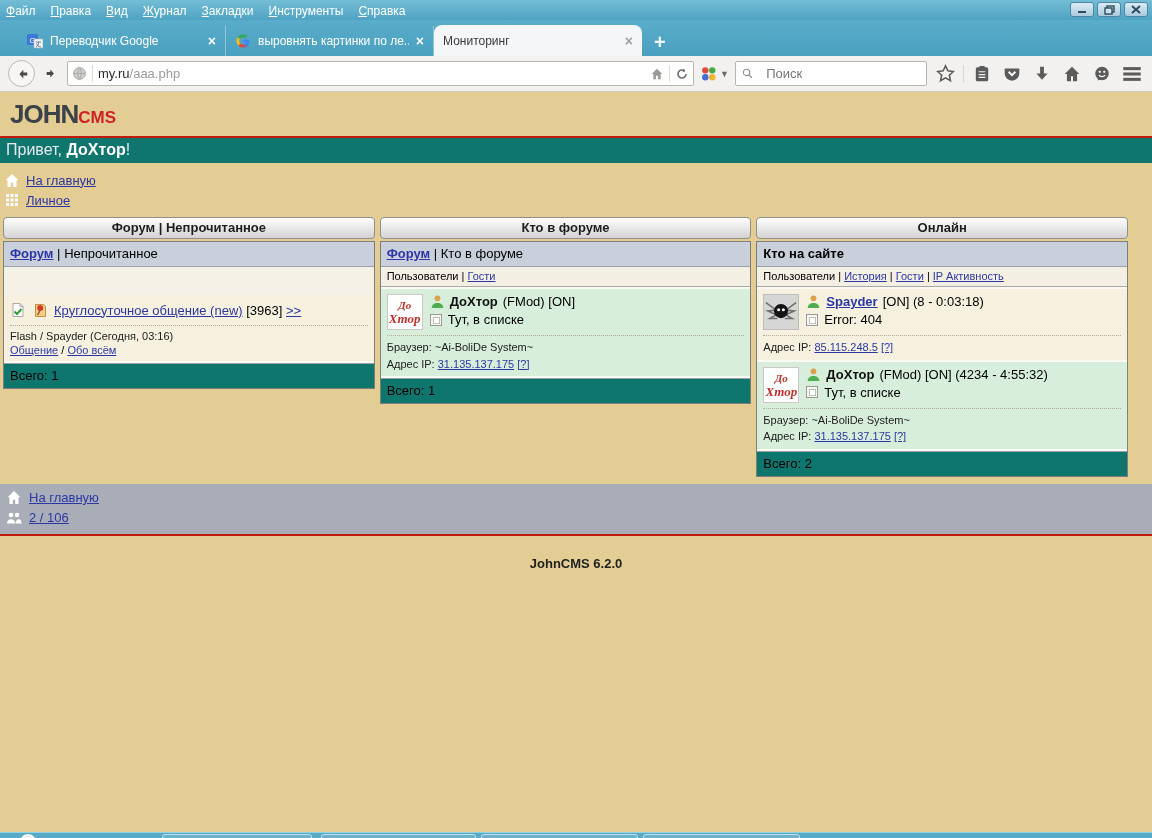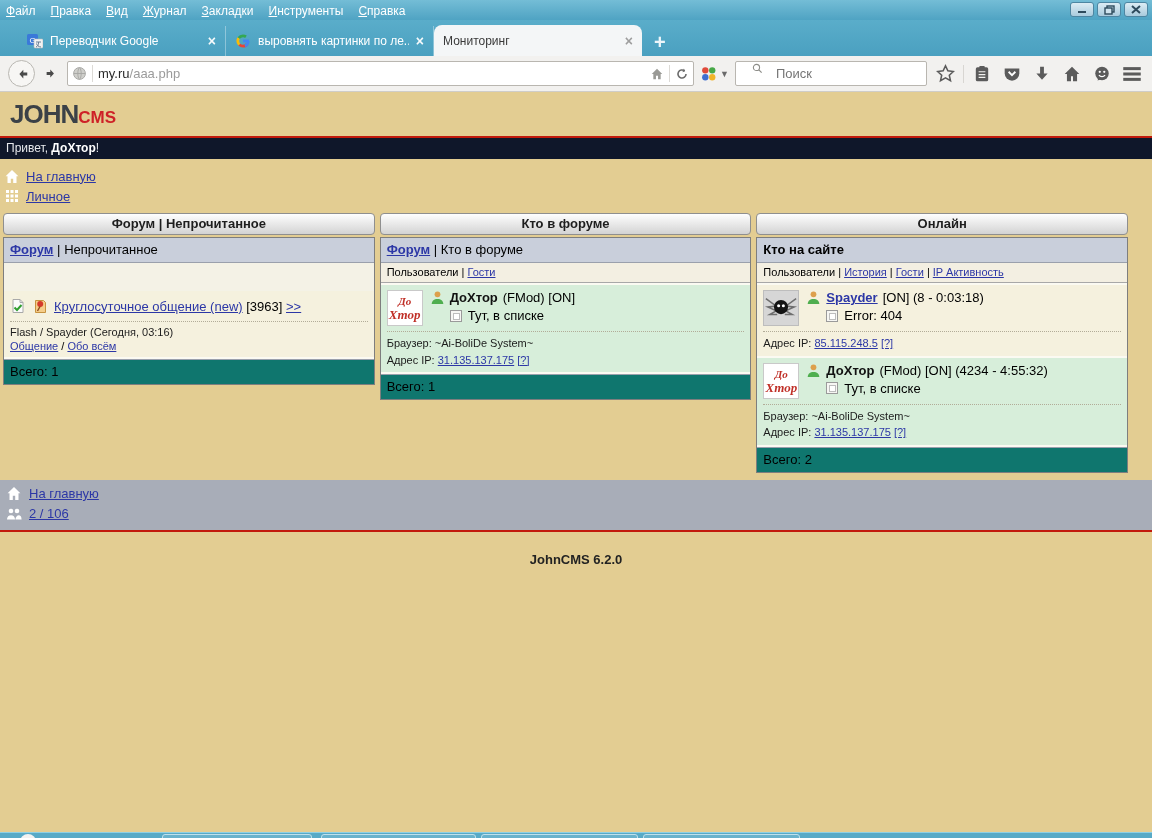--- a/index.html
+++ b/index.html
@@ -30,32 +30,32 @@
   .navbar { height:36px; background:#f2f1ef; border-bottom:1px solid #cfcdc9; display:flex; align-items:center; padding:0 8px; gap:6px; flex:0 0 auto; }
   .back-btn { width:27px; height:27px; border-radius:50%; border:1px solid #b9b7b2; background:#f7f6f4; display:grid; place-items:center; cursor:pointer; }
   .fwd-btn { width:20px; height:20px; display:grid; place-items:center; cursor:pointer; }
   .urlbar { flex:1; height:25px; background:#fff; border:1px solid #b9b6b0; border-radius:2px; display:flex; align-items:center; font-size:13px; padding:0 4px; cursor:text; }
   .urlbar .vsep { width:1px; height:17px; background:#dcdad6; margin:0 5px; }
   .url-host { color:#2b2b2b; }
   .url-path { color:#9b9b9b; }
   .url-spacer { flex:1; }
   .engine-btn { display:flex; align-items:center; gap:3px; cursor:pointer; }
   .caret { color:#6a6a6a; font-size:9px; }
-  .searchbar { width:192px; height:25px; background:#fff; border:1px solid #b9b6b0; border-radius:2px; display:flex; padding:0 16px; gap:13px; }
+  .searchbar { width:192px; height:25px; background:#fff; border:1px solid #b9b6b0; border-radius:2px; display:flex; align-items:center; padding:0 6px; gap:13px; }
   .searchbar input { border:none; outline:none; width:100%; font-size:13px; font-family:"Liberation Sans",sans-serif; color:#444; background:transparent; }
   .tool-icon { width:24px; height:24px; display:grid; place-items:center; cursor:pointer; }
   .tb-sep { width:1px; height:18px; background:#d8d6d2; }
 
   
   .page { flex:1 1 auto; background:#e3cd92; overflow:hidden; font-size:13px; }
   a { color:#2c37a6; }
   .logo-block { padding:7px 0 0 10px; border-bottom:2px solid #c21a0c; height:46px; }
   .logo-john { font-size:26px; font-weight:bold; color:#3b4147; letter-spacing:-1px; }
   .logo-cms { font-size:17px; font-weight:bold; color:#ce2127; letter-spacing:0; }
-  .greet { background:#0f172a; color:#e6e8ec; font-size:12px; padding:3px 0 4px 6px; }
+  .greet { background:#0f766e; color:#e6e8ec; font-size:16px; padding:3px 0 4px 6px; }
   .greet .greet-name { color:#fff; font-weight:bold; }
   .navlinks { padding:7px 0 5px 4px; }
   .navlink-row { display:flex; align-items:center; gap:7px; height:20px; font-size:13px; }
   .navlink-row .nicon { width:15px; display:grid; place-items:center; }
 
   .columns { display:flex; gap:5px; margin:2px 24px 0 3px; align-items:flex-start; }
   .col { flex:1 1 0; }
   .panel-header { background:linear-gradient(#fefefe,#d3d3d3); border:1px solid #8f8f8f; border-radius:4px; text-align:center; font-weight:bold; font-size:13px; color:#1e1e1e; padding:2px 0 3px; margin-bottom:2px; }
   .panel-body { border:1px solid #7e7e7e; background:#f4f2e6; }
   .subhead { background:#c9cfdb; padding:4px 6px 5px; border-bottom:1px solid #9aa0ac; }
@@ -66,21 +66,21 @@
   .card.green { background:#d7eeda; }
   .card.cream { background:#f5f1de; }
   .card-top { display:flex; gap:7px; }
   .avatar { width:36px; height:36px; flex:0 0 36px; background:#fff; border:1px solid #c9c9c9; text-align:center; overflow:hidden; }
   .avatar .l1 { display:block; color:#c03028; font-style:italic; font-weight:bold; font-family:"Liberation Serif",serif; font-size:11px; line-height:14px; margin-top:3px; }
   .avatar .l2 { display:block; color:#c03028; font-style:italic; font-weight:bold; font-family:"Liberation Serif",serif; font-size:13px; line-height:13px; }
   .card-lines { flex:1; }
   .card-line1 { display:flex; align-items:center; gap:5px; }
   .uname-plain { font-weight:bold; color:#111; }
   .uname-link { font-weight:bold; }
-  .card-line2 { display:flex; align-items:center; gap:6px; margin-top:3px;margin-left:20px; }
+  .card-line2 { display:flex; align-items:center; gap:6px; margin-top:3px; }
   .cb { width:12px; height:12px; border:1px solid #9a9a9a; background:#f6f6f3; position:relative; flex:0 0 12px; }
   .cb::after { content:""; position:absolute; left:2px; top:2px; width:5px; height:5px; border:1px solid #bdbdbd; background:#fff; }
   .card-info { border-top:1px dotted #b2ac98; margin-top:5px; padding-top:3px; font-size:11px; color:#1c1c1c; line-height:1.5; }
   .total { background:#0f766e; padding:4px 6px 5px; border-top:1px solid #9aa0ac; }
 
   .topic { padding:7px 6px 5px; background:#f5f1de;margin-top:28px; }
   .topic-line1 { display:flex; align-items:center; gap:6px; }
   .topic-meta { border-top:1px dotted #b2ac98; margin-top:7px; padding-top:4px; font-size:11px; color:#1c1c1c; }
   .topic-cats { font-size:11px; margin-top:2px; }
 

